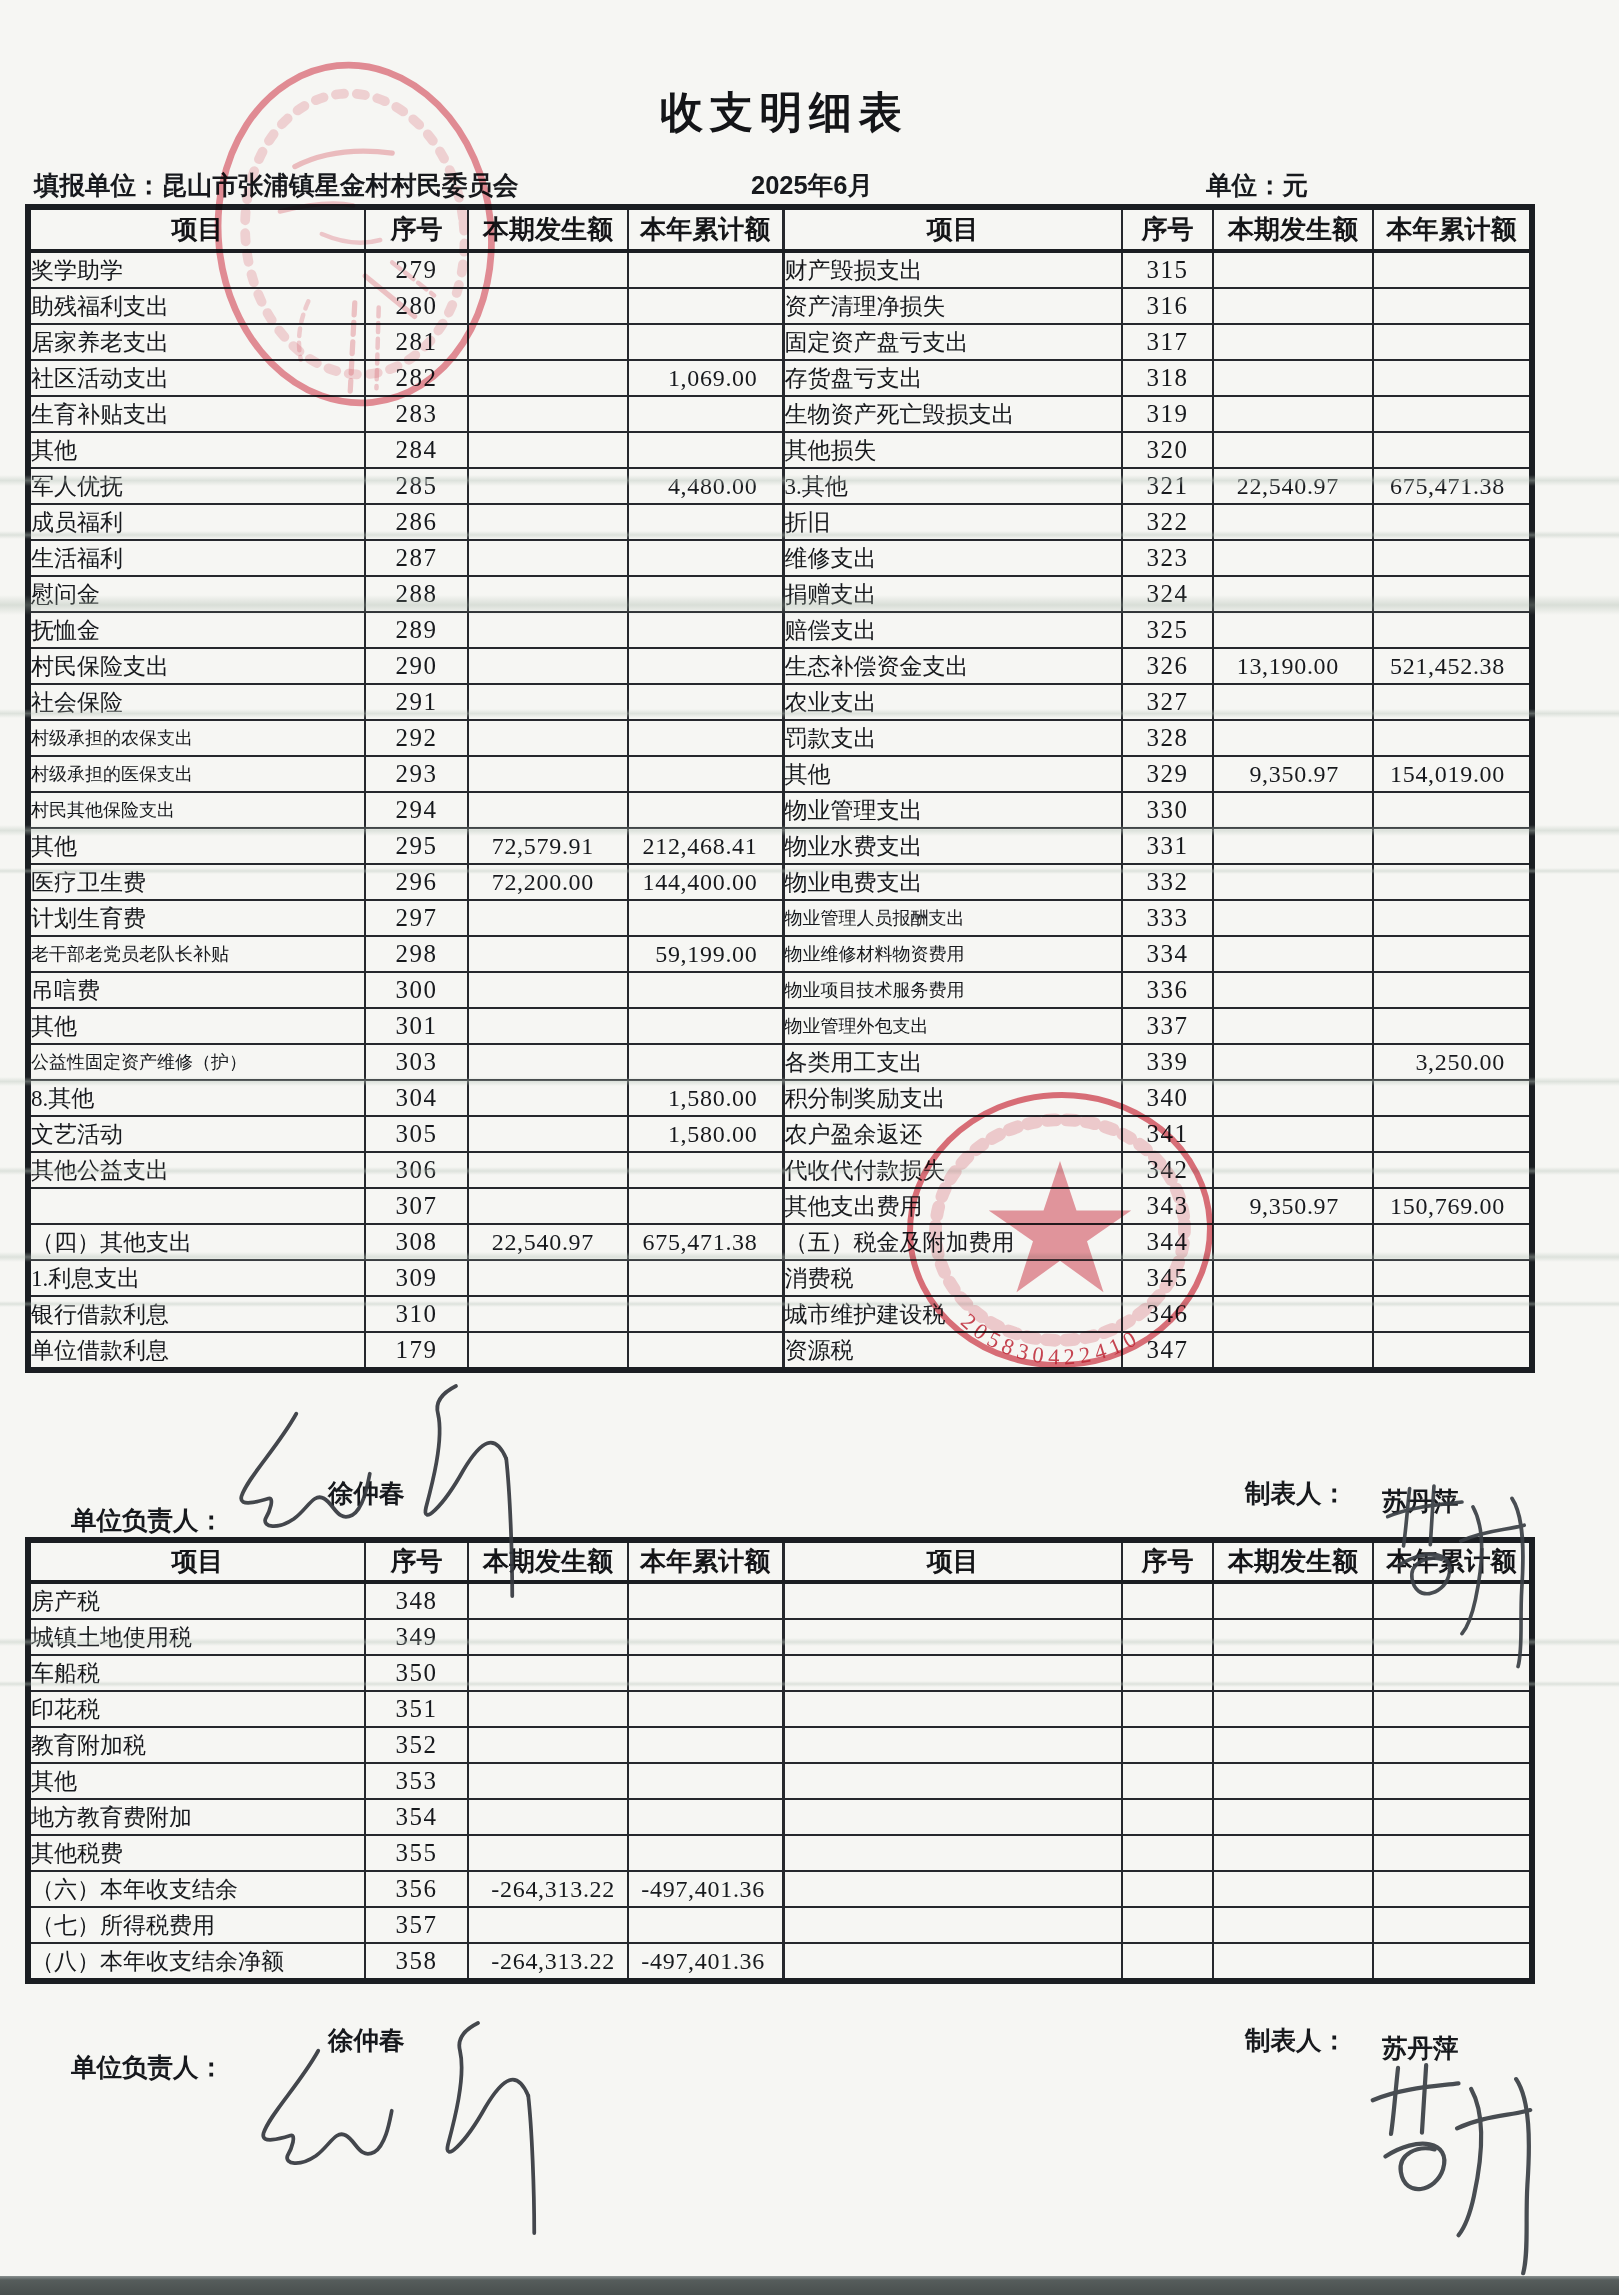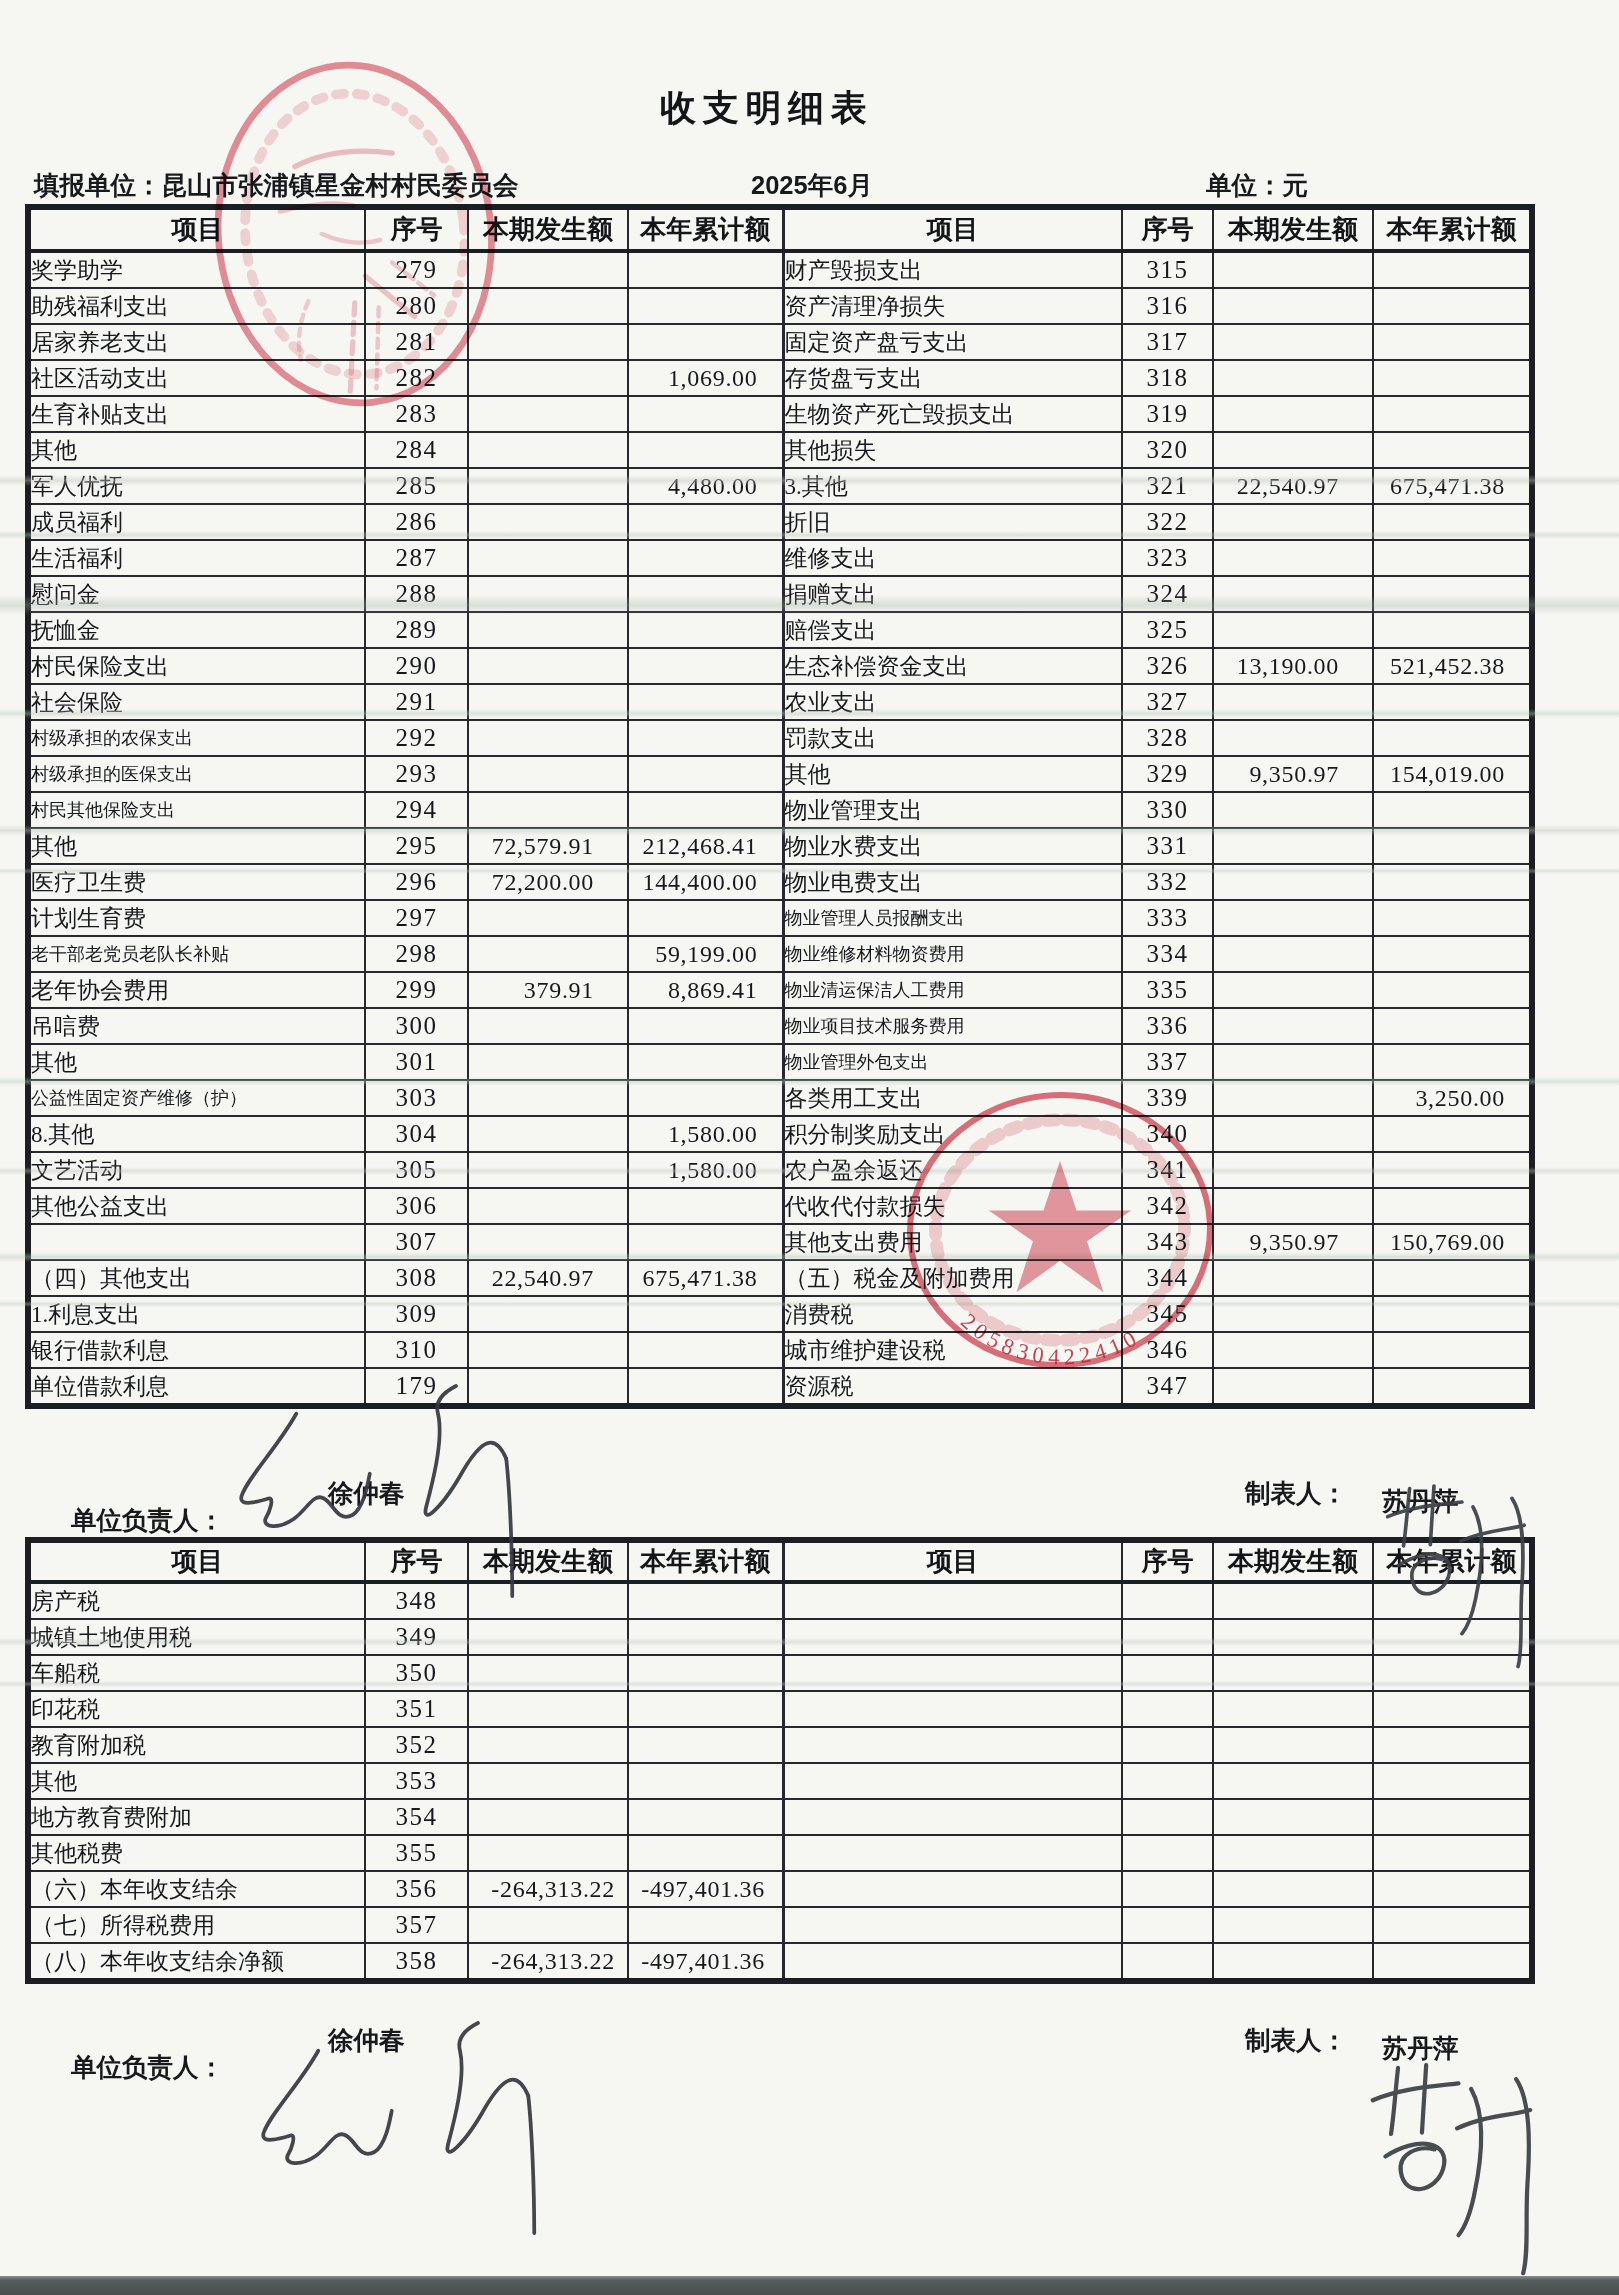--- a/index.html
+++ b/index.html
@@ -1,19 +1,19 @@
 <!DOCTYPE html>
 <html style="font-size:12px"><head>
 <meta charset="utf-8">
 <style>
   html,body{margin:0;padding:0;background:#e8e8e6;}
   #page{position:relative;width:1620px;height:2295px;background:#f6f6f3;overflow:hidden;
         font-family:"Liberation Sans","DejaVu Sans",sans-serif;color:#17191d;}
   
-  .title{position:absolute;left:660px;top:84px;font-size:36px;font-weight:bold;
+  .title{position:absolute;left:660px;top:84px;font-size:43px;font-weight:bold;
          letter-spacing:6.7px;color:#141518;z-index:20;}
   .meta{position:absolute;top:168px;font-size:25.5px;font-weight:bold;color:#17191d;z-index:20;}
   .meta.unit{left:34px;}
   .meta.period{left:751px;}
   .meta.curr{left:1206px;}
   
   table.sheet{position:absolute;left:25px;width:1505px;border-collapse:collapse;table-layout:fixed;
               z-index:10;background:transparent;}
   #t1{top:204px;}
   #t2{top:1537px;}
@@ -278,30 +278,20 @@
           <td class="c-item i4 small">老干部老党员老队长补贴</td>
           <td class="c-seq">298</td>
           <td class="c-amt cur"></td>
           <td class="c-amt ytd">59,199.00</td>
           <td class="c-item i4 small">物业维修材料物资费用</td>
           <td class="c-seq">334</td>
           <td class="c-amt cur"></td>
           <td class="c-amt ytd"></td>
         </tr>
         <tr>
-          <td class="c-item i5">老年协会费用</td>
-          <td class="c-seq">299</td>
-          <td class="c-amt cur">379.91</td>
-          <td class="c-amt ytd">8,869.41</td>
-          <td class="c-item i4 small">物业清运保洁人工费用</td>
-          <td class="c-seq">335</td>
-          <td class="c-amt cur"></td>
-          <td class="c-amt ytd"></td>
-        </tr>
-        <tr>
           <td class="c-item i5">吊唁费</td>
           <td class="c-seq">300</td>
           <td class="c-amt cur"></td>
           <td class="c-amt ytd"></td>
           <td class="c-item i4 small">物业项目技术服务费用</td>
           <td class="c-seq">336</td>
           <td class="c-amt cur"></td>
           <td class="c-amt ytd"></td>
         </tr>
         <tr>

